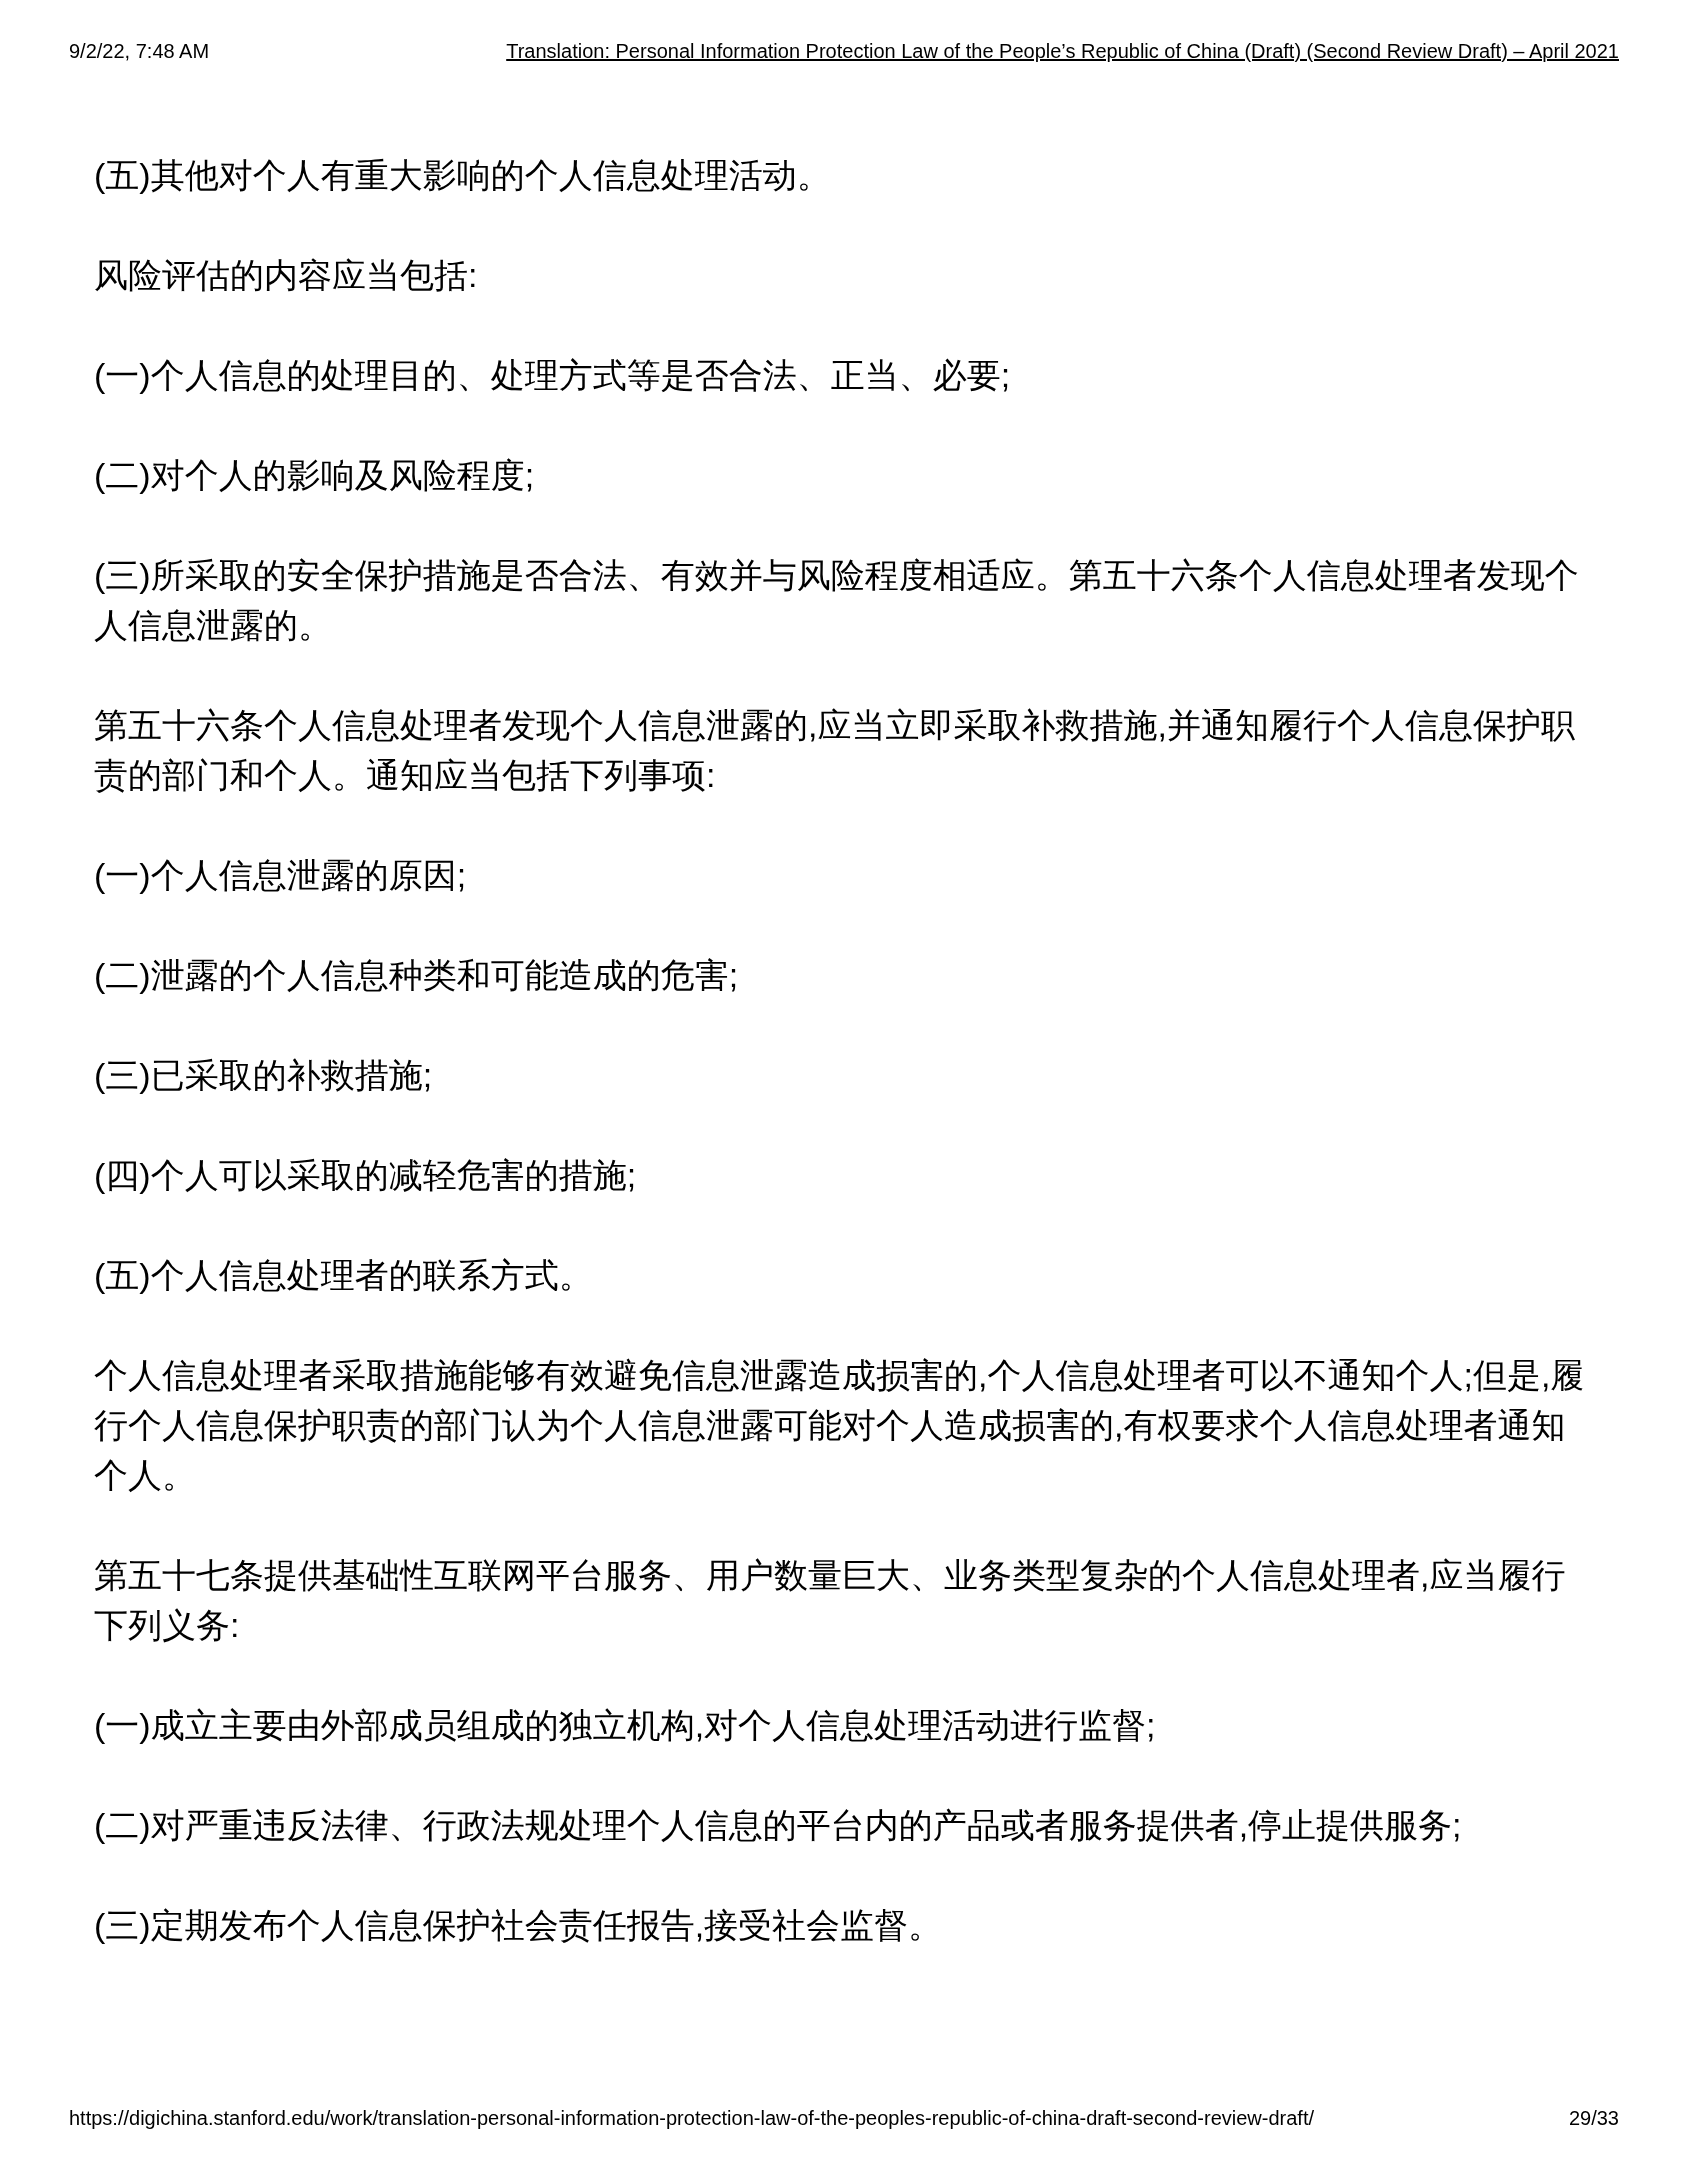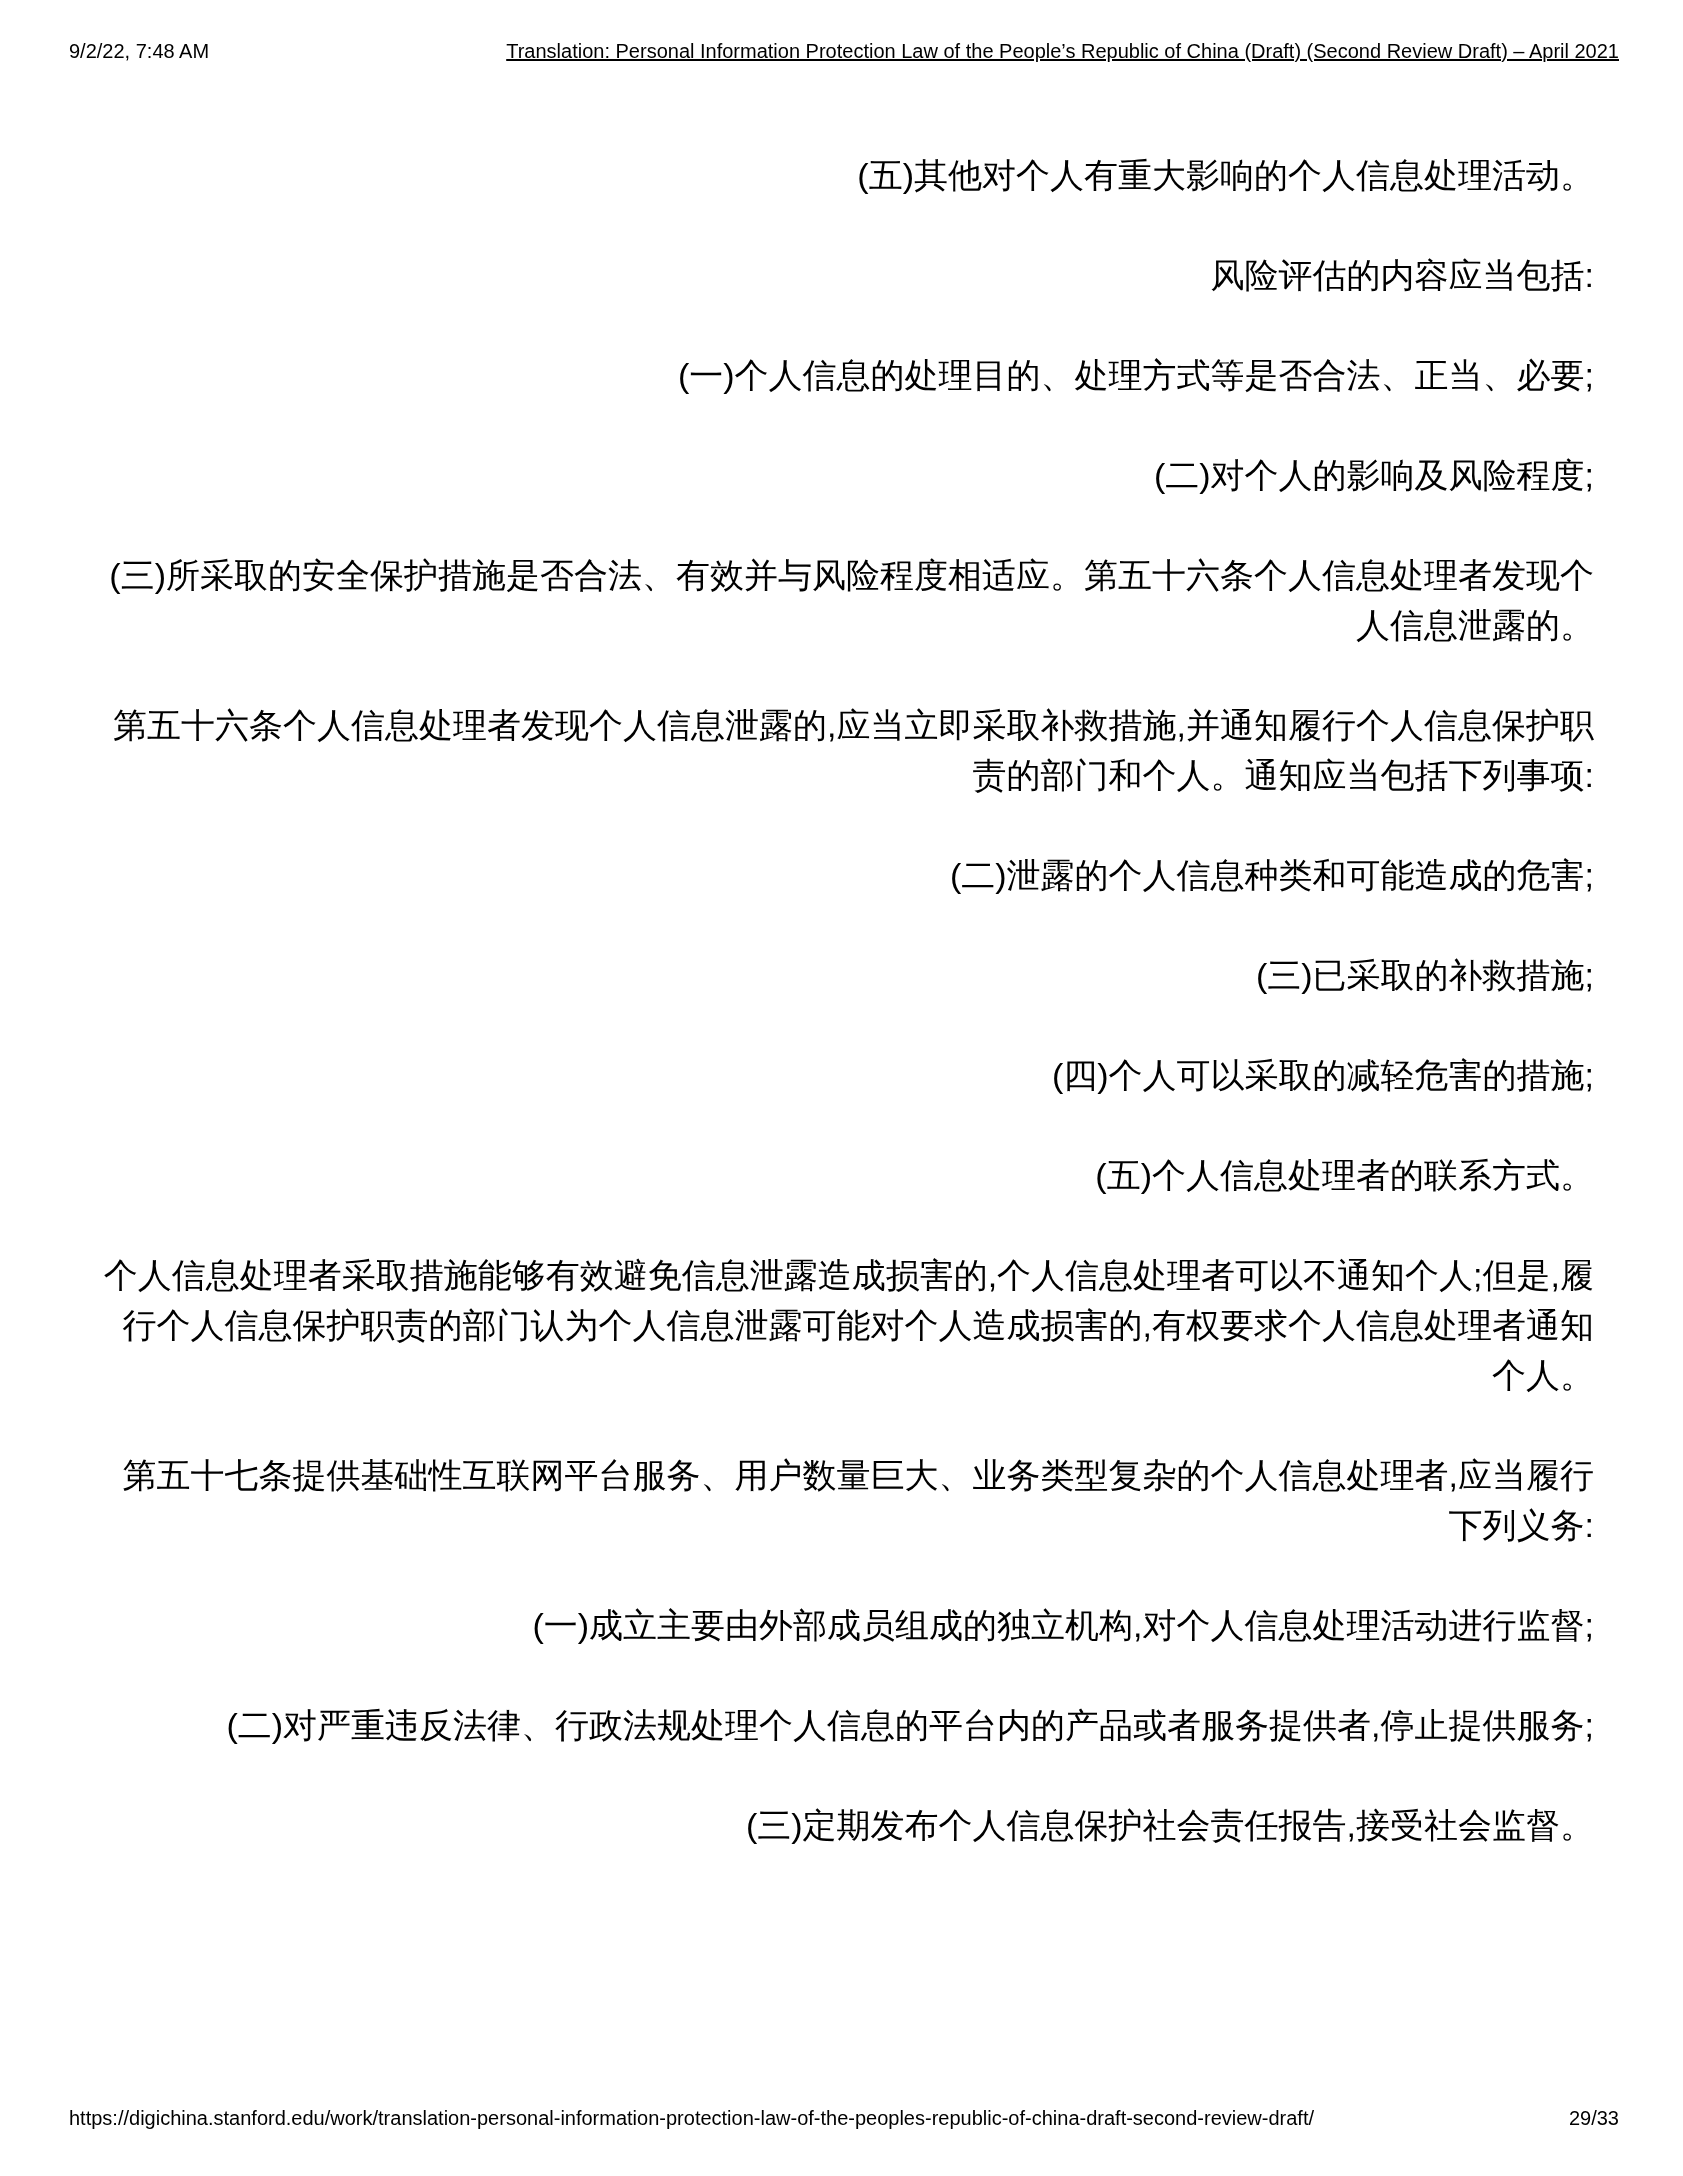--- a/index.html
+++ b/index.html
@@ -42,21 +42,21 @@
     left: 94px;
     width: 1500px;
     font-size: 34px;
     line-height: 50px;
     color: #000000;
     letter-spacing: 0;
   }
   .content p {
     margin: 0 0 50px 0;
     padding: 0;
-    text-align: right;
+    text-align: left;
   }
   .print-footer {
     position: absolute;
     left: 69px;
     right: 64px;
     top: 2105px;
     display: flex;
     justify-content: space-between;
     align-items: flex-start;
     font-size: 20px;
@@ -78,20 +78,21 @@
     <span class="doc-title">Translation: Personal Information Protection Law of the People’s Republic of China (Draft) (Second Review Draft) – April 2021</span>
   </div>
 
   <div class="content">
     <p>(五)其他对个人有重大影响的个人信息处理活动。</p>
     <p>风险评估的内容应当包括:</p>
     <p>(一)个人信息的处理目的、处理方式等是否合法、正当、必要;</p>
     <p>(二)对个人的影响及风险程度;</p>
     <p>(三)所采取的安全保护措施是否合法、有效并与风险程度相适应。第五十六条个人信息处理者发现个人信息泄露的。</p>
     <p>第五十六条个人信息处理者发现个人信息泄露的,应当立即采取补救措施,并通知履行个人信息保护职责的部门和个人。通知应当包括下列事项:</p>
+    <p>(一)个人信息泄露的原因;</p>
     <p>(二)泄露的个人信息种类和可能造成的危害;</p>
     <p>(三)已采取的补救措施;</p>
     <p>(四)个人可以采取的减轻危害的措施;</p>
     <p>(五)个人信息处理者的联系方式。</p>
     <p>个人信息处理者采取措施能够有效避免信息泄露造成损害的,个人信息处理者可以不通知个人;但是,履行个人信息保护职责的部门认为个人信息泄露可能对个人造成损害的,有权要求个人信息处理者通知个人。</p>
     <p>第五十七条提供基础性互联网平台服务、用户数量巨大、业务类型复杂的个人信息处理者,应当履行下列义务:</p>
     <p>(一)成立主要由外部成员组成的独立机构,对个人信息处理活动进行监督;</p>
     <p>(二)对严重违反法律、行政法规处理个人信息的平台内的产品或者服务提供者,停止提供服务;</p>
     <p>(三)定期发布个人信息保护社会责任报告,接受社会监督。</p>
   </div>

